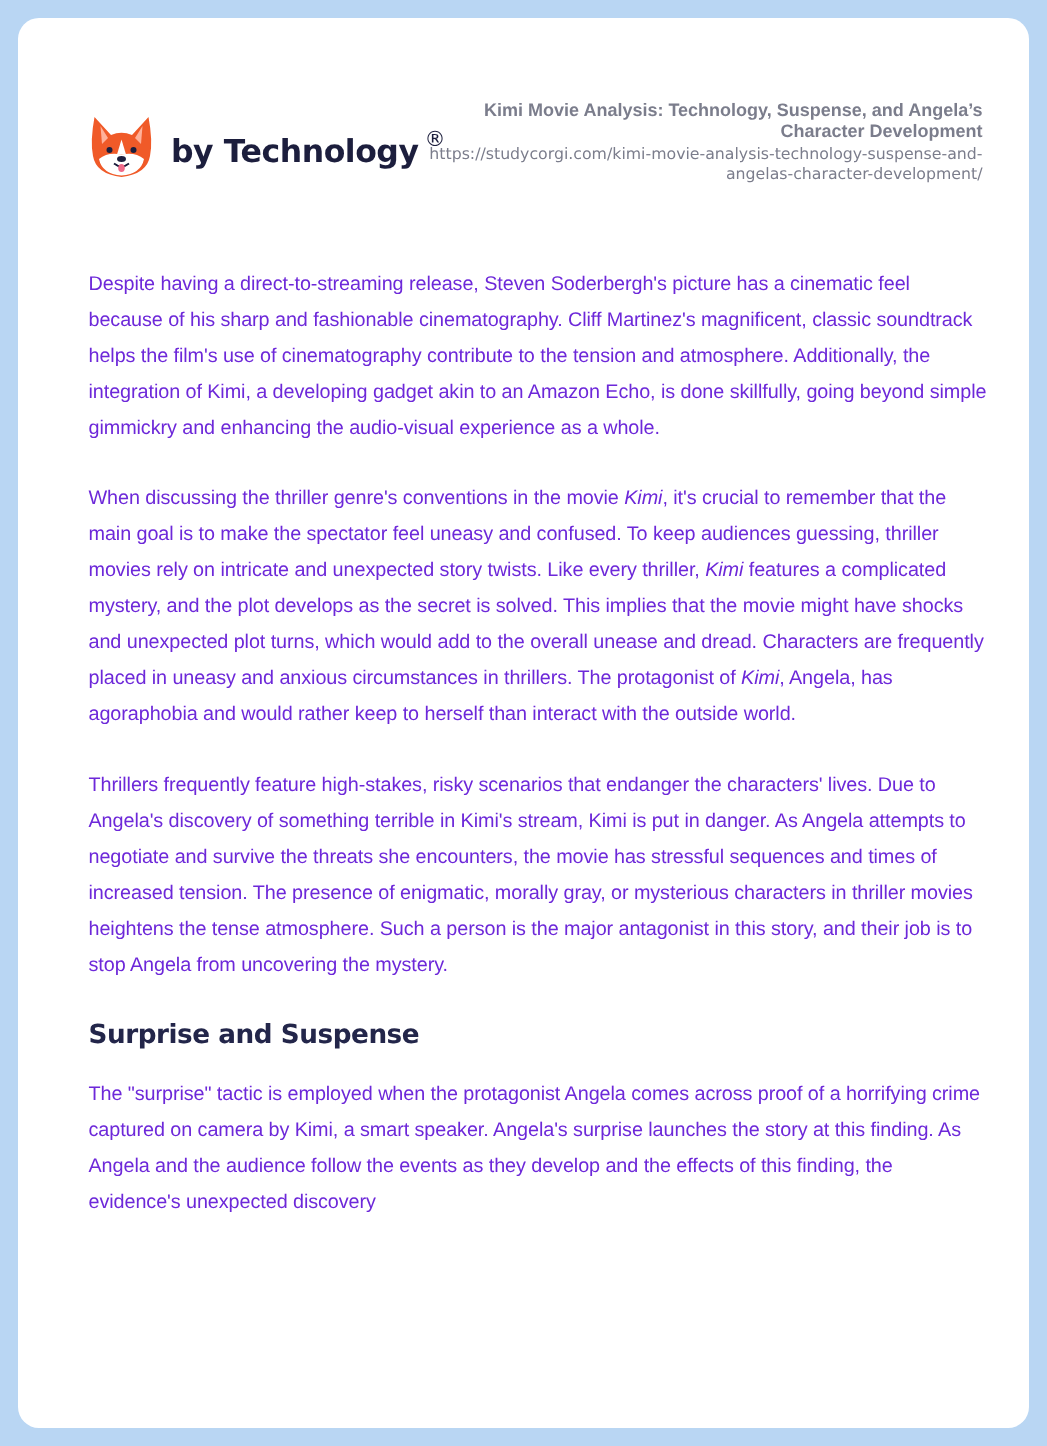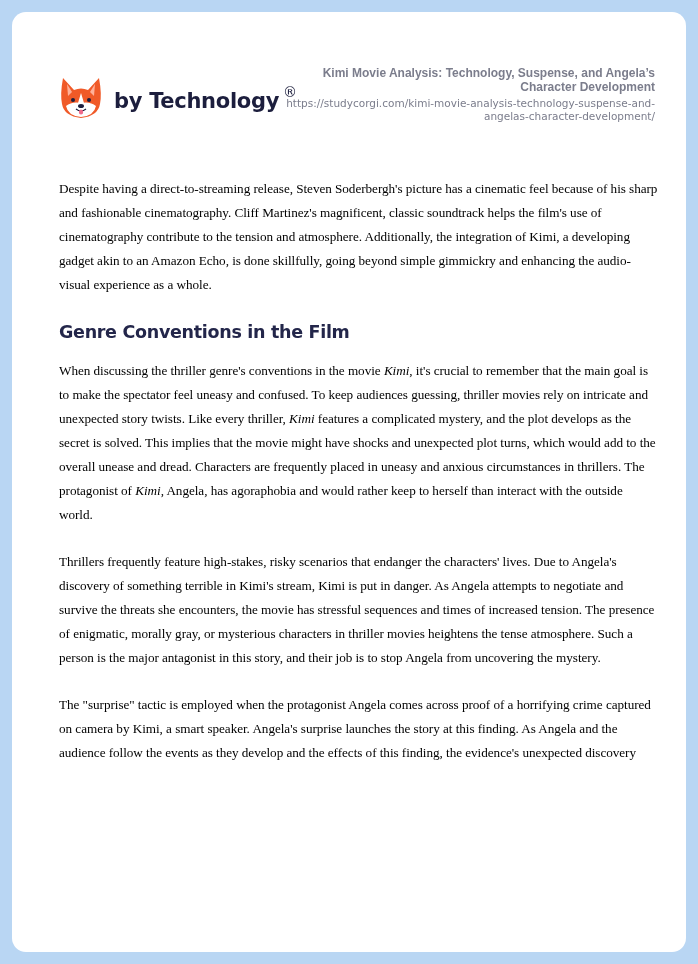--- a/index.html
+++ b/index.html
@@ -13,21 +13,21 @@
   }
   .header { position:absolute; left:0; top:0; width:100%; height:140px; }
   .logo { position:absolute; left:48px; top:64px; display:flex; align-items:center; }
   .logo svg { width:42px; height:44px; display:block; }
   .brand { margin-left:12px; font-family:"DejaVu Sans",sans-serif; font-weight:bold; font-size:21px; color:#1c1e3d; letter-spacing:-0.3px; margin-top:6px;}
   .reg { position:relative; top:-11px; font-size:14px; font-weight:normal; margin-left:4px; }
   .meta { position:absolute; right:31px; top:54px; text-align:right; width:380px; }
   .meta-title { font-family:"Liberation Sans",sans-serif; font-weight:bold; font-size:12px; color:#7b7d8c; line-height:14px; }
   .meta-url { font-family:"DejaVu Sans",sans-serif; font-size:10.5px; color:#7b7d8c; line-height:13px; margin-top:3px;text-align:right; }
   .content { position:absolute; left:47px; top:165px; width:600px; }
-  p { margin:0 0 23px 0; font-family:Liberation Serif, serif; font-size:13.2px; line-height:24px; color:#000000; letter-spacing:-0.05px; }
+  p { margin:0 0 23px 0; font-family:Liberation Sans, sans-serif; font-size:13.2px; line-height:24px; color:#6d28d9; letter-spacing:-0.05px; }
   h2 { margin:0 0 15px 0; font-family:"DejaVu Sans",sans-serif; font-weight:bold; font-size:17.5px; line-height:24px; color:#23264a; letter-spacing:-0.3px; }
   em { font-style:italic; }
 </style>
 </head>
 <body>
 
 <div class="card">
   <div class="header">
     <div class="logo">
       <svg viewBox="0 0 42 44">
@@ -46,19 +46,19 @@
     </div>
     <div class="meta">
       <div class="meta-title">Kimi Movie Analysis: Technology, Suspense, and Angela’s Character Development</div>
       <div class="meta-url">https://studycorgi.com/kimi-movie-analysis-technology-suspense-and-angelas-character-development/</div>
     </div>
   </div>
 
   <div class="content">
     <p>Despite having a direct-to-streaming release, Steven Soderbergh's picture has a cinematic feel because of his sharp and fashionable cinematography. Cliff Martinez's magnificent, classic soundtrack helps the film's use of cinematography contribute to the tension and atmosphere. Additionally, the integration of Kimi, a developing gadget akin to an Amazon Echo, is done skillfully, going beyond simple gimmickry and enhancing the audio-visual experience as a whole.</p>
 
-    <h2>Genre Conventions in the Film</h2>
     <p><span>When discussing the thriller genre's conventions in the movie </span><em>Kimi</em><span>, it's crucial to remember that the main goal is to make the spectator feel uneasy and confused. To keep audiences guessing, thriller movies rely on intricate and unexpected story twists. Like every thriller, </span><em>Kimi</em><span> features a complicated mystery, and the plot develops as the secret is solved. This implies that the movie might have shocks and unexpected plot turns, which would add to the overall unease and dread. Characters are frequently placed in uneasy and anxious circumstances in thrillers. The protagonist of </span><em>Kimi</em><span>, Angela, has agoraphobia and would rather keep to herself than interact with the outside world.</span></p>
     <p>Thrillers frequently feature high-stakes, risky scenarios that endanger the characters' lives. Due to Angela's discovery of something terrible in Kimi's stream, Kimi is put in danger. As Angela attempts to negotiate and survive the threats she encounters, the movie has stressful sequences and times of increased tension. The presence of enigmatic, morally gray, or mysterious characters in thriller movies heightens the tense atmosphere. Such a person is the major antagonist in this story, and their job is to stop Angela from uncovering the mystery.</p>
 
+    <h2>Surprise and Suspense</h2>
     <p>The "surprise" tactic is employed when the protagonist Angela comes across proof of a horrifying crime captured on camera by Kimi, a smart speaker. Angela's surprise launches the story at this finding. As Angela and the audience follow the events as they develop and the effects of this finding, the evidence's unexpected discovery</p>
   </div>
 </div>
 
 </body></html>

